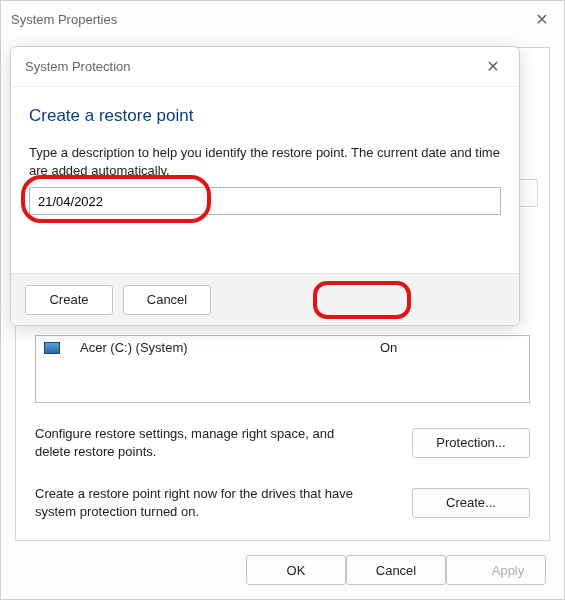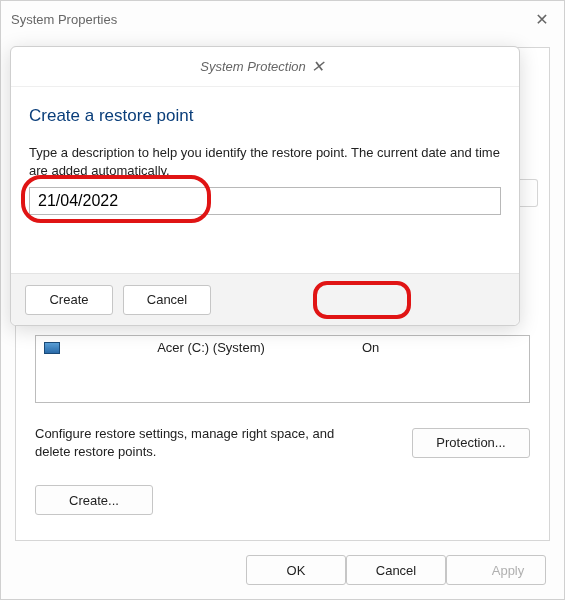--- a/index.html
+++ b/index.html
@@ -11,45 +11,45 @@
     .outer-title { font-size: 13px; color: #666; }
     .outer-close { font-size: 16px; color: #666; width: 24px; text-align: center; cursor: default; }
 
     .tab-area { position: absolute; top: 46px; left: 14px; right: 14px; bottom: 58px; border: 1px solid #d6d6d6; background: #fff; }
 
     
     .group-peek1 { position: absolute; top: 178px; right: 26px; width: 100px; height: 28px; border: 1px solid #d6d6d6; border-left: none; border-radius: 3px; background: #fff; }
 
     
     .drive-list { position: absolute; top: 334px; left: 34px; right: 34px; height: 68px; border: 1px solid #bcbcbc; background: #fff; padding: 4px 8px; font-size: 13px; color: #222; }
-    .drive-row { display: flex; align-items: center; gap: 11px; text-align: center; }
+    .drive-row { display: flex; align-items: center; gap: 20px; }
     .drive-icon { width: 16px; height: 12px; background: linear-gradient(#5aa0d8,#2a6aa8); border: 1px solid #1a4a78; display: inline-block; }
     .drive-name { flex: 0 0 280px; }
     .drive-status { }
 
     .cfg-row { position: absolute; left: 34px; right: 34px; display: flex; align-items: center; justify-content: space-between; gap: 12px; }
     .cfg-row.row1 { top: 424px; }
     .cfg-row.row2 { top: 484px; }
     .cfg-text { font-size: 13px; color: #222; max-width: 320px; line-height: 1.35; }
     .std-btn { min-width: 118px; height: 30px; border: 1px solid #c6c6c6; background: #fdfdfd; border-radius: 3px; font-size: 13px; color: #222; display: flex; align-items: center; justify-content: center; cursor: default; }
 
     .bottom-buttons { position: absolute; bottom: 14px; right: 18px; display: flex; gap: 0; }
     .bottom-buttons .std-btn { min-width: 100px; }
     .bottom-buttons .apply { color: #b0b0b0; padding-left: 24px; }
 
     
     .inner-window { position: absolute; top: 46px; left: 10px; width: 510px; height: 280px; background: #fff; border: 1px solid #cfcfcf; border-radius: 6px; box-shadow: 0 4px 20px rgba(0,0,0,0.15); }
-    .inner-titlebar { height: 40px; display: flex; align-items: center; justify-content: center; padding: 0 14px; border-bottom: 1px solid #efefef; font-style: italic; }
+    .inner-titlebar { height: 40px; display: flex; align-items: center; justify-content: space-between; padding: 0 14px; border-bottom: 1px solid #efefef; }
     .inner-title { font-size: 13px; color: #666; }
     .inner-close { font-size: 16px; color: #666; width: 24px; text-align: center; }
     .inner-body { padding: 12px 18px 0 18px; }
     .inner-heading { color: #0a3e7a; font-size: 17px; font-weight: 400; margin: 7px 0 18px 0; }
     .inner-desc { font-size: 13px; color: #222; line-height: 1.35; margin-bottom: 8px; }
     .inner-input-wrap { position: relative; }
-    .inner-input { width: 100%; height: 28px; border: 1px solid #b8b8b8; padding: 0 8px; font-size: 16px; color: #000; background: #fff; }
+    .inner-input { width: 100%; height: 28px; border: 1px solid #b8b8b8; padding: 0 8px; font-size: 13px; color: #000; background: #fff; }
     .highlight-ring { position: absolute; border: 4px solid #e01414; border-radius: 20px; pointer-events: none; }
     .highlight-ring.ring-input { top: -12px; left: -8px; width: 190px; height: 48px; }
     .inner-footer { position: absolute; bottom: 0; left: 0; right: 0; height: 52px; background: #f3f3f3; border-top: 1px solid #e3e3e3; border-radius: 0 0 6px 6px; display: flex; align-items: center; justify-content: flex-start; gap: 10px; padding: 0 14px; }
     .inner-footer .std-btn { min-width: 88px; height: 30px; background: #fff; }
     .highlight-ring.ring-create { position: absolute; border: 4px solid #e01414; border-radius: 14px; top: 7px; right: 108px; width: 98px; height: 38px; }
 
     
     .watermark { position: absolute; top: 282px; left: 130px; font-size: 26px; color: rgba(0,0,0,0.10); font-family: Georgia, serif; letter-spacing: 1px; display: flex; align-items: center; gap: 6px; pointer-events: none; }
     .watermark .gear { width: 28px; height: 28px; border: 2px dotted rgba(0,0,0,0.12); border-radius: 50%; position: relative; }
     .watermark .gear::after { content:""; position:absolute; top:50%; left:50%; width:10px; height:2px; background: rgba(0,0,0,0.12); transform-origin: left center; transform: translate(0,-50%) rotate(-30deg); }
@@ -75,20 +75,21 @@
   </div>
 
   <div class="cfg-row row1">
     <div class="cfg-text">Configure restore settings, manage right space, and delete restore points.</div>
     <div class="std-btn">
         <span>Protection...</span>
       </div>
   </div>
 
   <div class="cfg-row row2">
+    <div class="cfg-text">Create a restore point right now for the drives that have system protection turned on.</div>
     <div class="std-btn">
         <span>Create...</span>
       </div>
   </div>
 
   <div class="bottom-buttons">
     <div class="std-btn">
         <span>OK</span>
       </div>
     <div class="std-btn">

